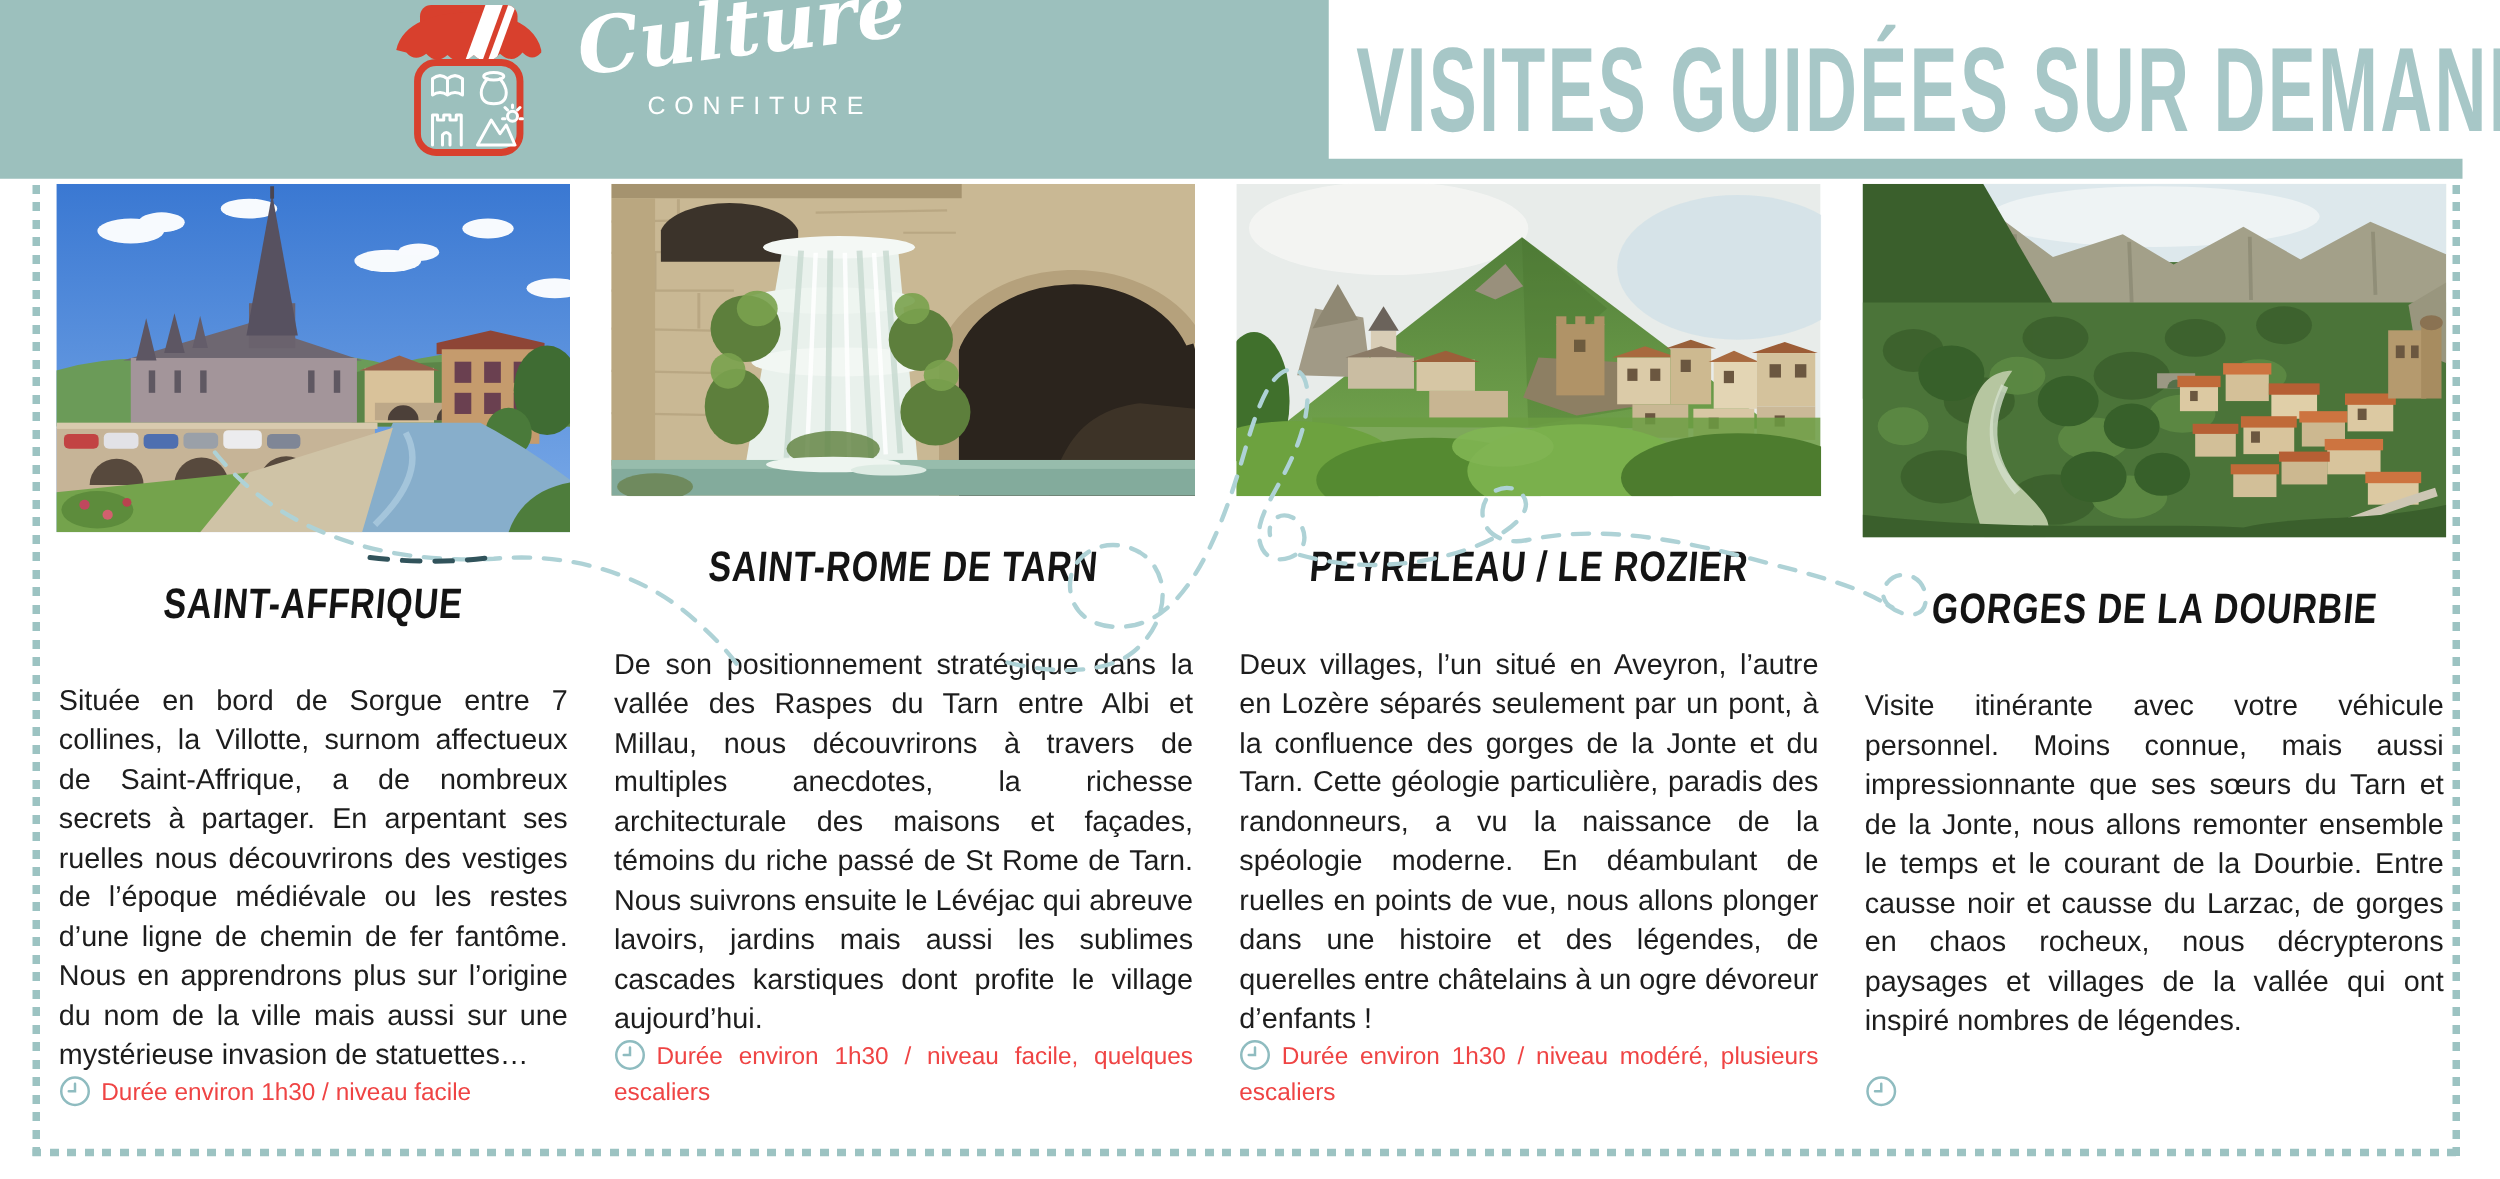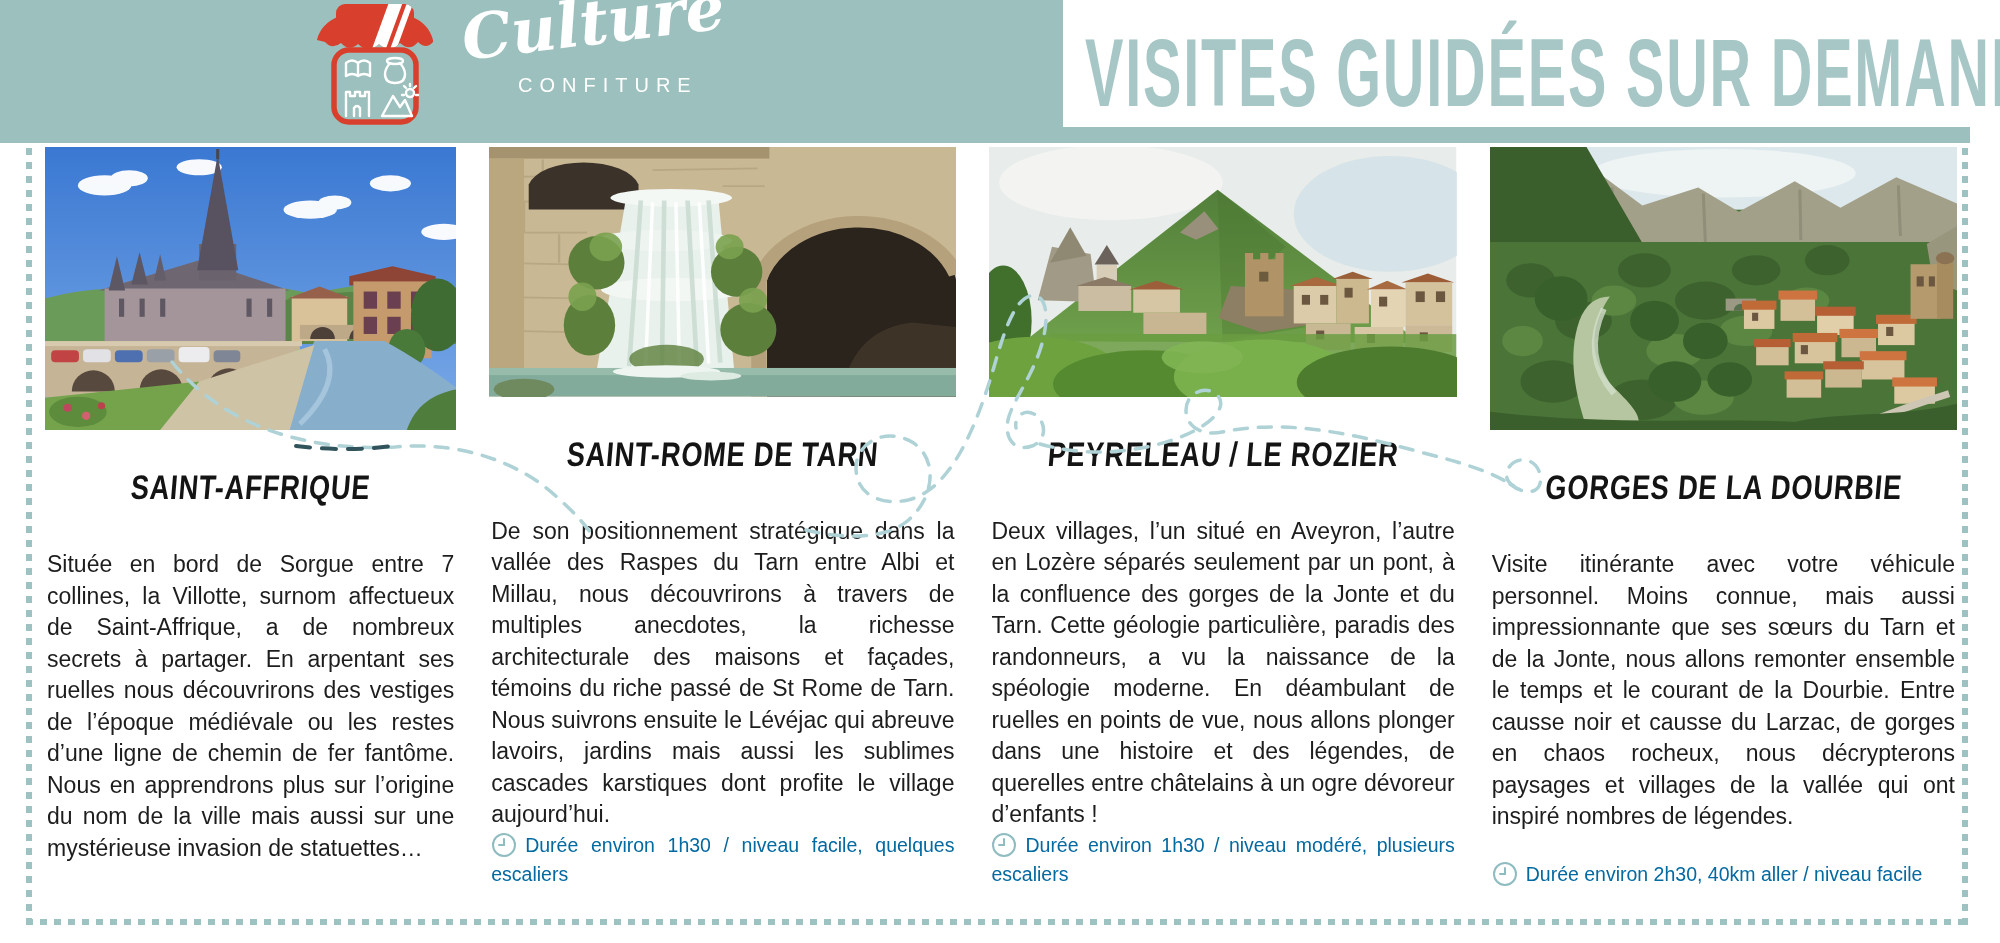--- a/index.html
+++ b/index.html
@@ -38,21 +38,21 @@
   .grid{position:absolute;left:45px;top:147px;width:1912px;display:grid;
         grid-template-columns:0.88fr 1fr 1fr 1fr;column-gap:33px;z-index:1;}
   .tour{display:flex;flex-direction:column;height:758px;}
   .photo{width:100%;height:283px;overflow:hidden;}
   .photo svg{width:100%;height:100%;display:block;}
   .tour-title{margin:38px 0 0;text-align:center;}
   .tour-title span{display:inline-block;font-size:34px;font-weight:bold;color:#141414;
                    letter-spacing:1px;transform:scaleX(0.8) skewX(-6deg);white-space:nowrap;}
   .desc{margin:42px 2px 0 2px;font-size:23px;line-height:1.37;text-align:justify;color:#1d1d1d;}
   .desc strong{font-weight:normal;}
-  .duration{margin:auto 2px 16px 2px;font-size:19.5px;line-height:1.5;text-align:justify;color:#0369a1;}
+  .duration{margin:auto 2px 16px 2px;font-size:19.5px;line-height:1.5;text-align:justify;color:#ef4444;}
   .clock{display:inline-block;vertical-align:-6px;margin-right:8px;}
 
   
   .decor{position:absolute;left:0;top:0;width:2000px;height:943px;z-index:4;pointer-events:none;}
 </style>
 </head>
 <body>
 
 <div class="page">
 
@@ -172,20 +172,24 @@
           <path d="M0,248 L150,232 L112,280 L0,280 Z" fill="#74a34c"></path>
           <path d="M400,240 C378,244 360,256 352,280 L400,280 Z" fill="#4e7d3c"></path>
           <ellipse cx="32" cy="262" rx="28" ry="15" fill="#5d8c3c"></ellipse>
           <circle cx="22" cy="258" r="4" fill="#c0485e"></circle>
             <circle cx="40" cy="266" r="4" fill="#d2606e"></circle>
           <circle cx="55" cy="256" r="3.5" fill="#b8434f"></circle>
         </svg>
       </div>
       <h2 class="tour-title"><span>SAINT-AFFRIQUE</span></h2>
       <p class="desc"><strong></strong><span>Située en bord de Sorgue entre 7 collines, la Villotte, surnom affectueux de Saint-Affrique, a de nombreux secrets à partager. En arpentant ses ruelles nous découvrirons des vestiges de l’époque médiévale ou les restes d’une ligne de chemin de fer fantôme. Nous en apprendrons plus sur l’origine du nom de la ville mais aussi sur une mystérieuse invasion de statuettes…</span></p>
+      <p class="duration"><svg class="clock" width="26" height="26" viewBox="0 0 26 26">
+            <circle cx="13" cy="13" r="11" fill="none" stroke="#8fbcc0" stroke-width="2"></circle>
+            <path d="M13,7 L13,13 L8,13" fill="none" stroke="#8fbcc0" stroke-width="2" stroke-linecap="round"></path>
+          </svg><span>Durée environ 1h30 / niveau facile</span></p>
     </div>
 
     <div class="tour">
       <div class="photo">
         <svg viewBox="0 0 400 280" preserveAspectRatio="none">
           <rect width="400" height="280" fill="#c9b894"></rect>
           <g stroke="#b2a07c" stroke-width="2" opacity="0.7">
             <path d="M0,34 L96,32"></path>
               <path d="M0,62 L90,60"></path>
               <path d="M0,96 L84,96"></path>
@@ -399,21 +403,21 @@
           </g>
           <path d="M452,244 C420,254 392,264 368,274" stroke="#cdc6b4" stroke-width="7" fill="none"></path>
           <path d="M0,280 L460,280 L460,254 C400,268 342,262 300,272 C220,268 120,276 0,262 Z" fill="#3a5f2c"></path>
         </svg>
       </div>
       <h2 class="tour-title"><span>GORGES DE LA DOURBIE</span></h2>
       <p class="desc"><strong>Visite itinérante avec votre véhicule personnel</strong><span>. Moins connue, mais aussi impressionnante que ses sœurs du Tarn et de la Jonte, nous allons remonter ensemble le temps et le courant de la Dourbie. Entre causse noir et causse du Larzac, de gorges en chaos rocheux, nous décrypterons paysages et villages de la vallée qui ont inspiré nombres de légendes.</span></p>
       <p class="duration"><svg class="clock" width="26" height="26" viewBox="0 0 26 26">
             <circle cx="13" cy="13" r="11" fill="none" stroke="#8fbcc0" stroke-width="2"></circle>
             <path d="M13,7 L13,13 L8,13" fill="none" stroke="#8fbcc0" stroke-width="2" stroke-linecap="round"></path>
-          </svg><span>Durée environ 2h30, 40km aller / niveau facile</span></p>
+          </svg></p>
     </div>
   </div>
 
   <svg class="decor" viewBox="0 0 2000 943">
     <g fill="none" stroke="#aed2d6" stroke-width="3.5" stroke-linecap="round" stroke-dasharray="13 11">
       <path d="M172,362 C220,422 300,452 395,447 C460,441 520,462 558,498 C576,514 588,528 594,538"></path>
       <path d="M806,530 C846,540 886,538 906,522 C936,498 938,458 912,442 C886,427 856,442 856,468 C856,494 880,506 908,500 C950,490 976,430 996,360 C1006,325 1016,300 1030,296 C1048,292 1050,320 1040,350 C1030,380 1012,402 1008,420 C1004,440 1016,452 1032,446 C1048,440 1046,420 1034,414 C1024,409 1014,416 1016,428"></path>
       <path d="M1040,444 C1090,458 1140,452 1178,438 C1210,426 1228,408 1218,396 C1208,384 1186,392 1186,410 C1186,428 1204,436 1222,432 C1280,420 1340,430 1420,452 C1460,462 1492,472 1510,484"></path>
       <path d="M1510,484 C1528,498 1544,492 1540,474 C1536,458 1518,456 1510,466 C1504,473 1506,482 1514,486"></path>
     </g>

